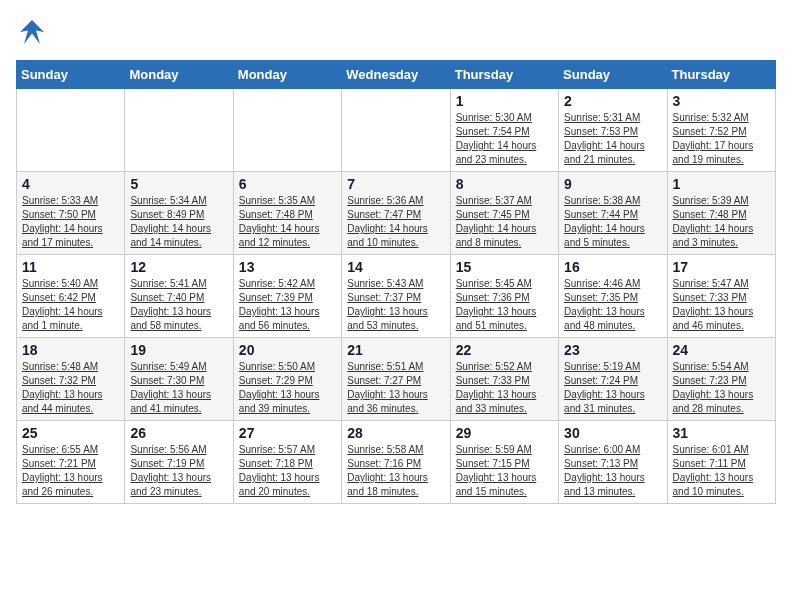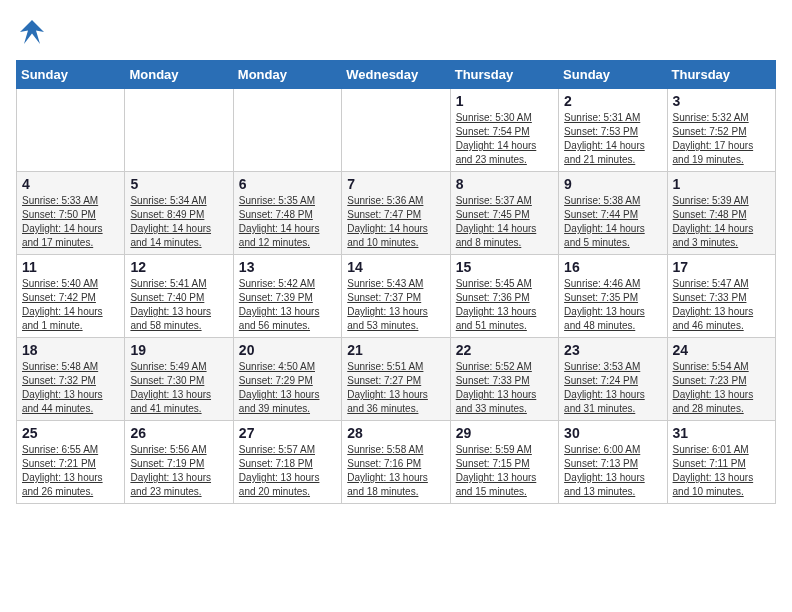--- a/index.html
+++ b/index.html
@@ -210,21 +210,21 @@
           <span>Sunset: 7:48 PM</span><br>
           <span>Daylight: 14 hours and 3 minutes.</span>
         </div>
       </td>
       </tr>
       <tr>
         <td>
         <span class="day-number">11</span>
         <div class="day-info">
           <span>Sunrise: 5:40 AM</span><br>
-          <span>Sunset: 7:42 PM</span><br>
+          <span>Sunset: 6:42 PM</span><br>
           <span>Daylight: 14 hours and 1 minute.</span>
         </div>
       </td>
         <td>
         <span class="day-number">12</span>
         <div class="day-info">
           <span>Sunrise: 5:41 AM</span><br>
           <span>Sunset: 7:40 PM</span><br>
           <span>Daylight: 13 hours and 58 minutes.</span>
         </div>
@@ -283,21 +283,21 @@
         <span class="day-number">19</span>
         <div class="day-info">
           <span>Sunrise: 5:49 AM</span><br>
           <span>Sunset: 7:30 PM</span><br>
           <span>Daylight: 13 hours and 41 minutes.</span>
         </div>
       </td>
         <td>
         <span class="day-number">20</span>
         <div class="day-info">
-          <span>Sunrise: 4:50 AM</span><br>
+          <span>Sunrise: 5:50 AM</span><br>
           <span>Sunset: 7:29 PM</span><br>
           <span>Daylight: 13 hours and 39 minutes.</span>
         </div>
       </td>
         <td>
         <span class="day-number">21</span>
         <div class="day-info">
           <span>Sunrise: 5:51 AM</span><br>
           <span>Sunset: 7:27 PM</span><br>
           <span>Daylight: 13 hours and 36 minutes.</span>
@@ -307,21 +307,21 @@
         <span class="day-number">22</span>
         <div class="day-info">
           <span>Sunrise: 5:52 AM</span><br>
           <span>Sunset: 7:33 PM</span><br>
           <span>Daylight: 13 hours and 33 minutes.</span>
         </div>
       </td>
         <td>
         <span class="day-number">23</span>
         <div class="day-info">
-          <span>Sunrise: 3:53 AM</span><br>
+          <span>Sunrise: 5:19 AM</span><br>
           <span>Sunset: 7:24 PM</span><br>
           <span>Daylight: 13 hours and 31 minutes.</span>
         </div>
       </td>
         <td>
         <span class="day-number">24</span>
         <div class="day-info">
           <span>Sunrise: 5:54 AM</span><br>
           <span>Sunset: 7:23 PM</span><br>
           <span>Daylight: 13 hours and 28 minutes.</span>

